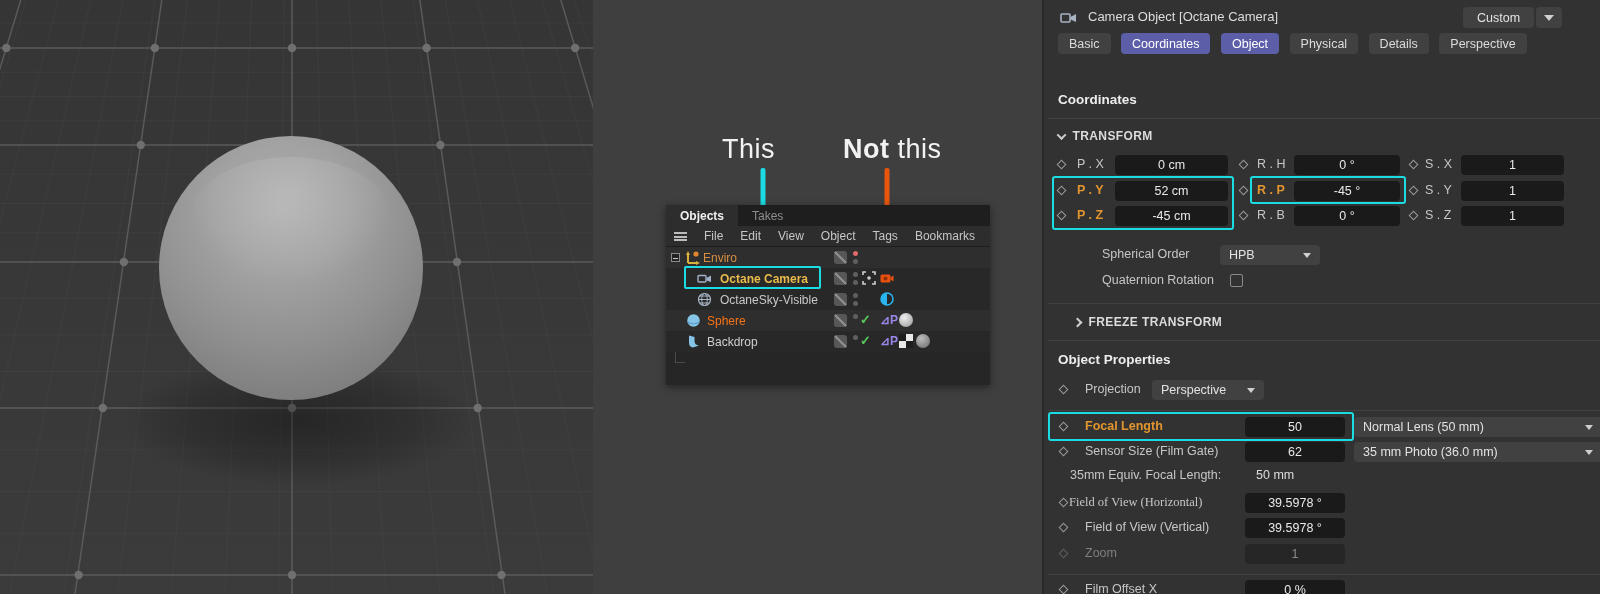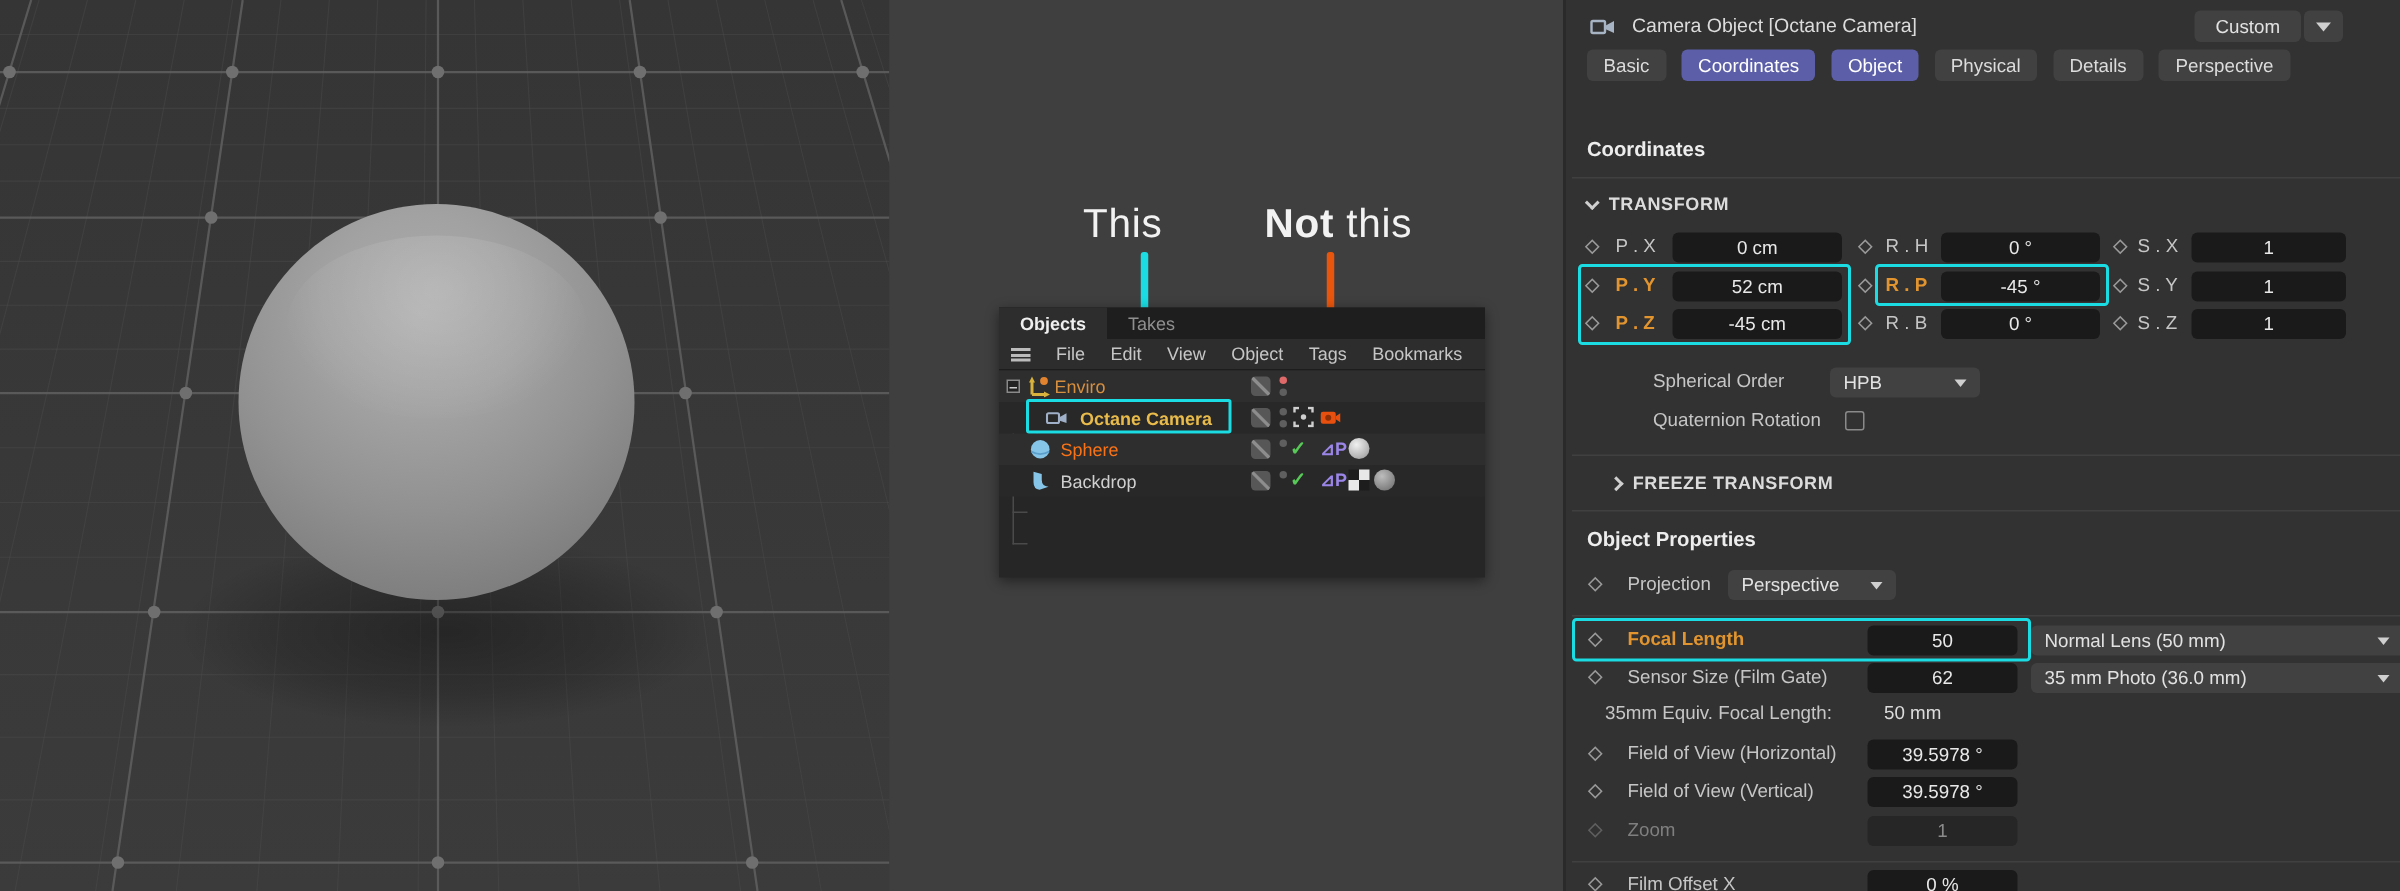--- a/index.html
+++ b/index.html
@@ -238,20 +238,35 @@
         <circle cx="7" cy="7" r="1.8" fill="#cfcfcf"></circle>
       </svg>
       <svg class="tag" style="left:214px;" viewBox="0 0 14 14">
         <rect x="0.5" y="3.5" width="10" height="8" rx="1.5" fill="#e8500f"></rect>
         <path d="M10.5,6.5 L13.5,4.5 L13.5,10.5 L10.5,8.5 Z" fill="#e8500f"></path>
         <circle cx="5.5" cy="7.5" r="2" fill="#8f2f06"></circle>
       </svg>
     </div>
 
 
+    <div class="op-row even">
+      <svg class="op-ico" style="left:31px;" viewBox="0 0 15 15">
+        <circle cx="7.5" cy="7.5" r="6" fill="none" stroke="#a8b4c6" stroke-width="1.2"></circle>
+        <ellipse cx="7.5" cy="7.5" rx="2.8" ry="6" fill="none" stroke="#a8b4c6" stroke-width="1"></ellipse>
+        <path d="M1.5,7.5 L13.5,7.5 M2.5,4 L12.5,4 M2.5,11 L12.5,11" stroke="#a8b4c6" stroke-width="1"></path>
+      </svg>
+      <span class="op-name" style="margin-left:54px;">OctaneSky-Visible</span>
+      <span class="op-edit"></span>
+      <span class="dot top"></span>
+      <span class="dot bot"></span>
+      <svg class="tag" style="left:214px;" viewBox="0 0 14 14">
+        <circle cx="7" cy="7" r="6" fill="none" stroke="#29b6f0" stroke-width="1.5"></circle>
+        <path d="M7,1 A6,6 0 0,0 7,13 Z" fill="#29b6f0"></path>
+      </svg>
+    </div>
 
     <div class="op-row odd">
       <svg class="op-ico" style="left:20px;" viewBox="0 0 15 15">
         <circle cx="7.5" cy="7.5" r="6.2" fill="#86c5e8"></circle>
         <path d="M1.5,9 Q7.5,12.5 13.5,9" stroke="#5a9ecb" stroke-width="1.2" fill="none"></path>
       </svg>
       <span class="op-name" style="margin-left:41px; color:#f97316;">Sphere</span>
       <span class="op-edit"></span>
       <span class="dot top"></span>
       <span class="check">✓</span>
@@ -378,21 +393,21 @@
     <div class="fld" style="left:201px; top:442px; width:100px;">62</div>
     <div class="dd" style="left:310px; top:442px; width:248px; border-radius:4px 0 0 4px;">
       <span>35 mm Photo (36.0 mm)</span>
         <span class="tri"></span>
     </div>
 
     <span class="lbl" style="left:26px; top:466px;">35mm Equiv. Focal Length:</span>
     <span class="lbl" style="left:212px; top:466px; color:#dcdcdc;">50 mm</span>
 
     <span class="diam" style="left:16px; top:499px;"></span>
-    <span class="lbl" style="left:41px; top:493px;">Field of View (Horizontal)</span>
+    <span class="lbl" style="left:25px; top:493px;font-family:Liberation Serif, serif;">Field of View (Horizontal)</span>
     <div class="fld" style="left:201px; top:493px; width:100px;">39.5978 °</div>
     <span class="diam" style="left:16px; top:524px;"></span>
     <span class="lbl" style="left:41px; top:518px;">Field of View (Vertical)</span>
     <div class="fld" style="left:201px; top:518px; width:100px;">39.5978 °</div>
 
     <span class="diam dim" style="left:16px; top:550px;"></span>
     <span class="lbl dim" style="left:41px; top:544px;">Zoom</span>
     <div class="fld dim" style="left:201px; top:544px; width:100px;">1</div>
 
     <div class="sep" style="top:574px;"></div>

